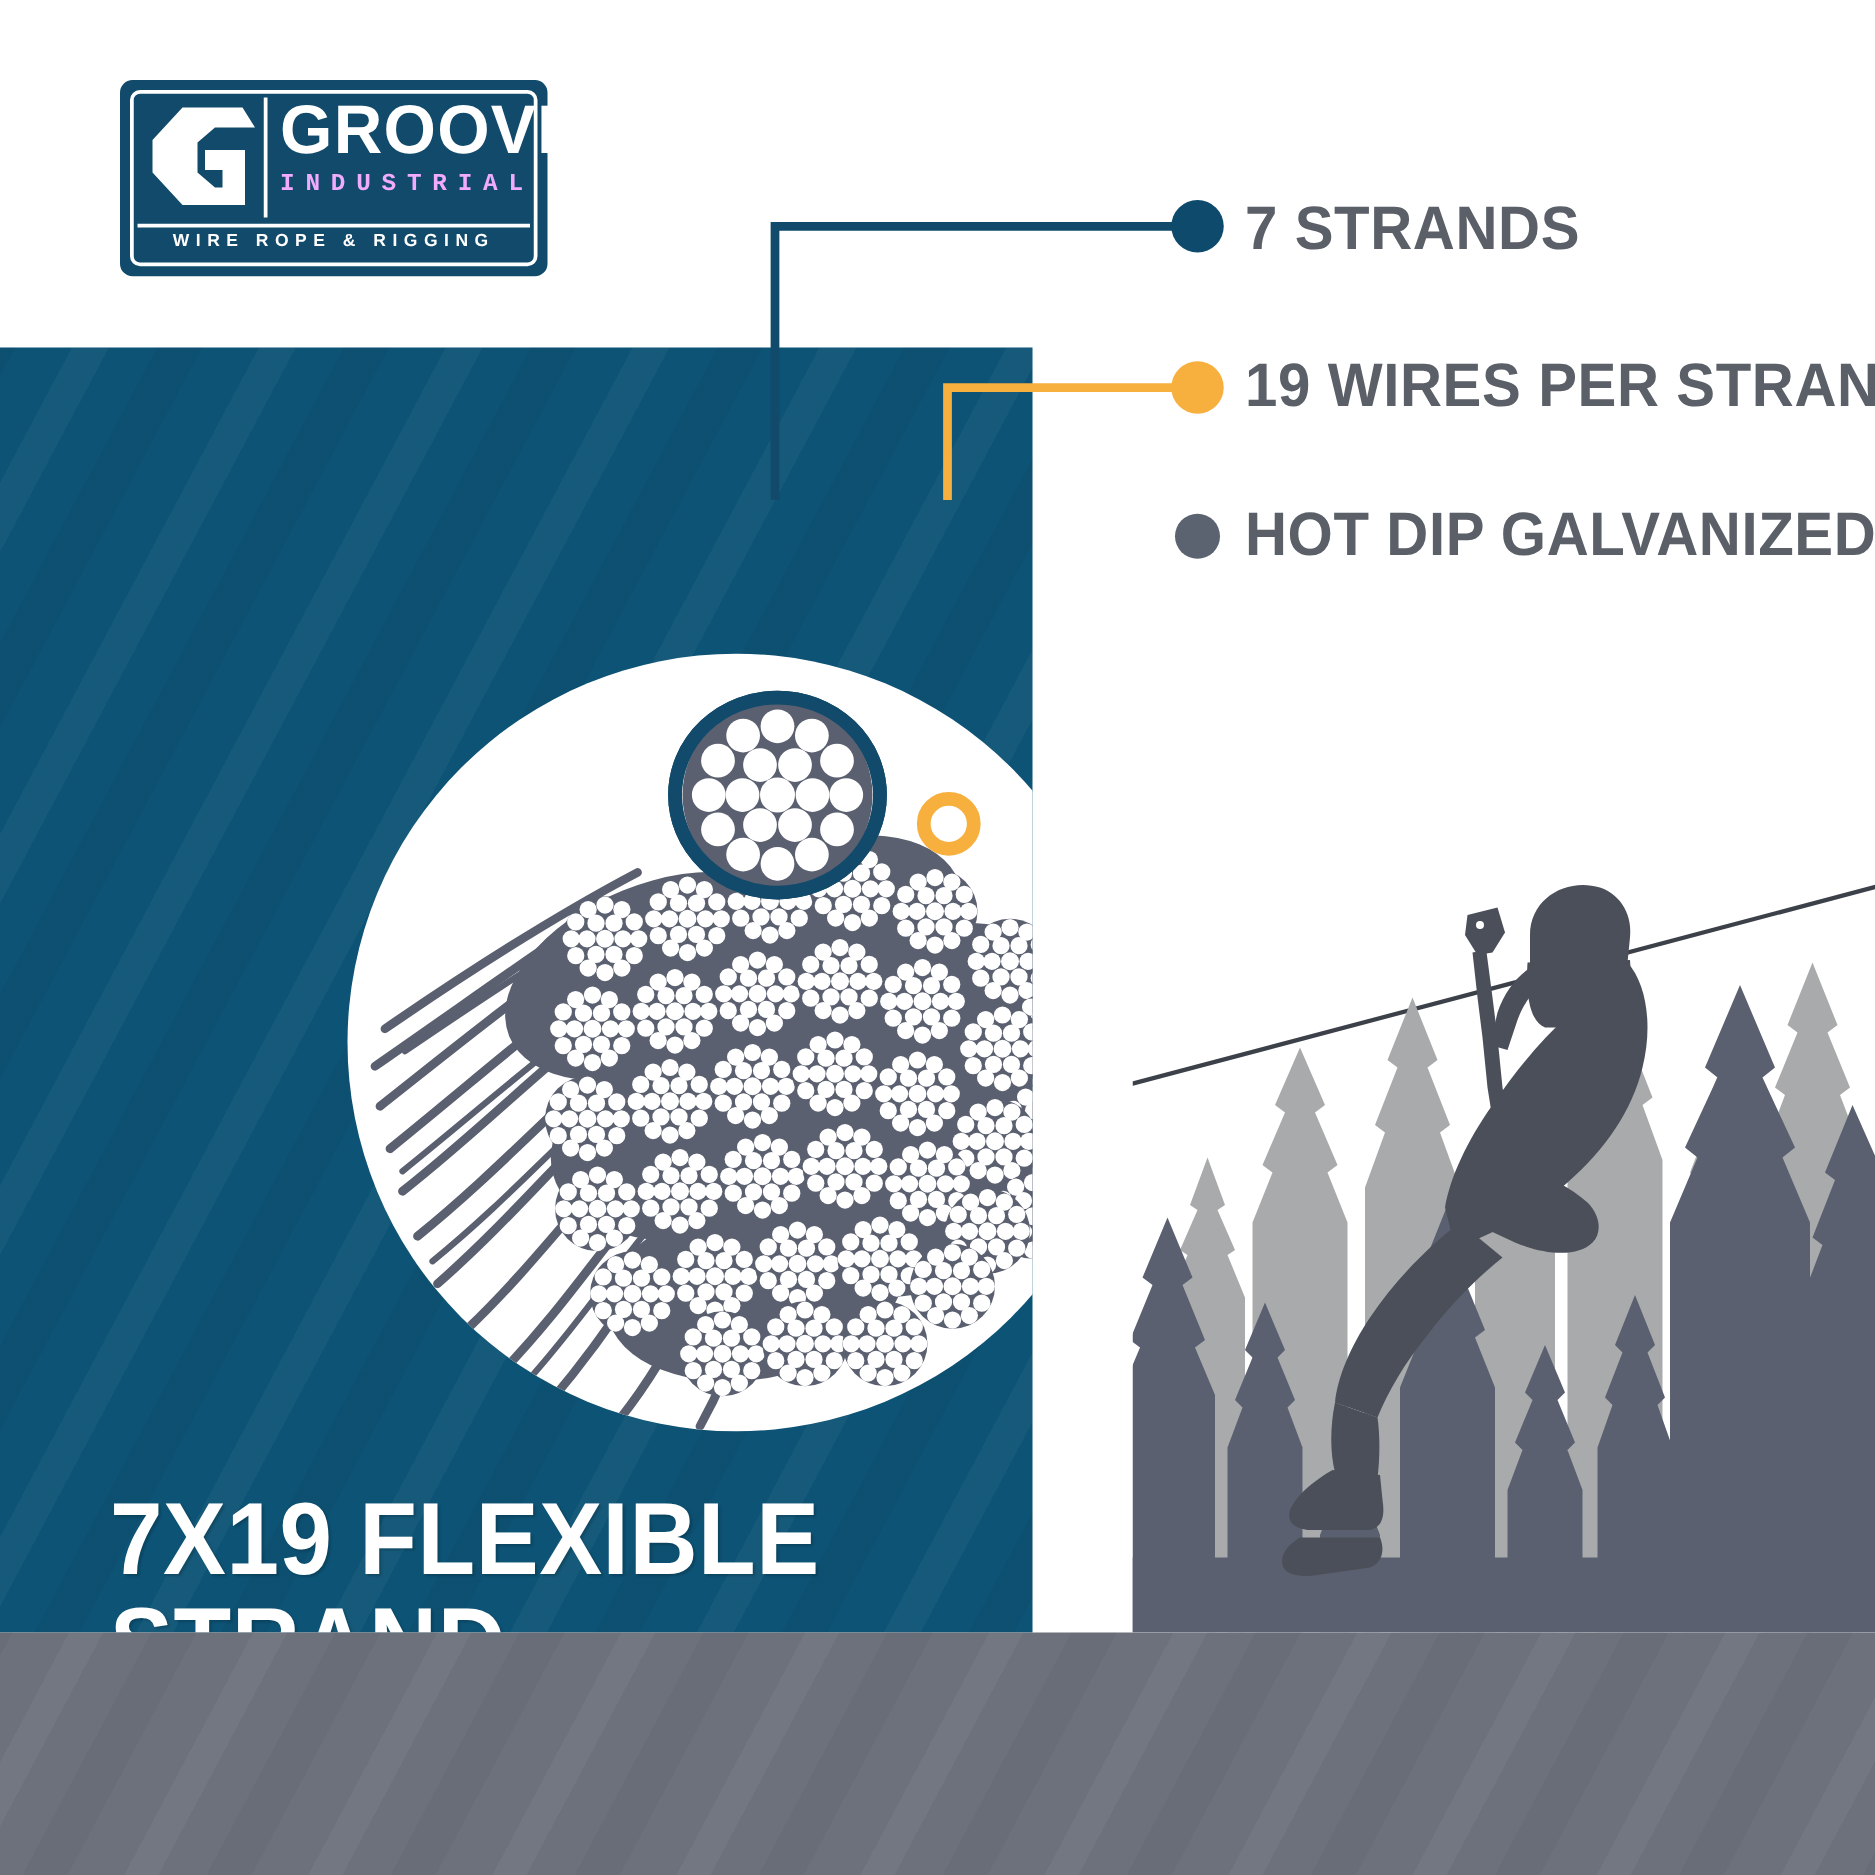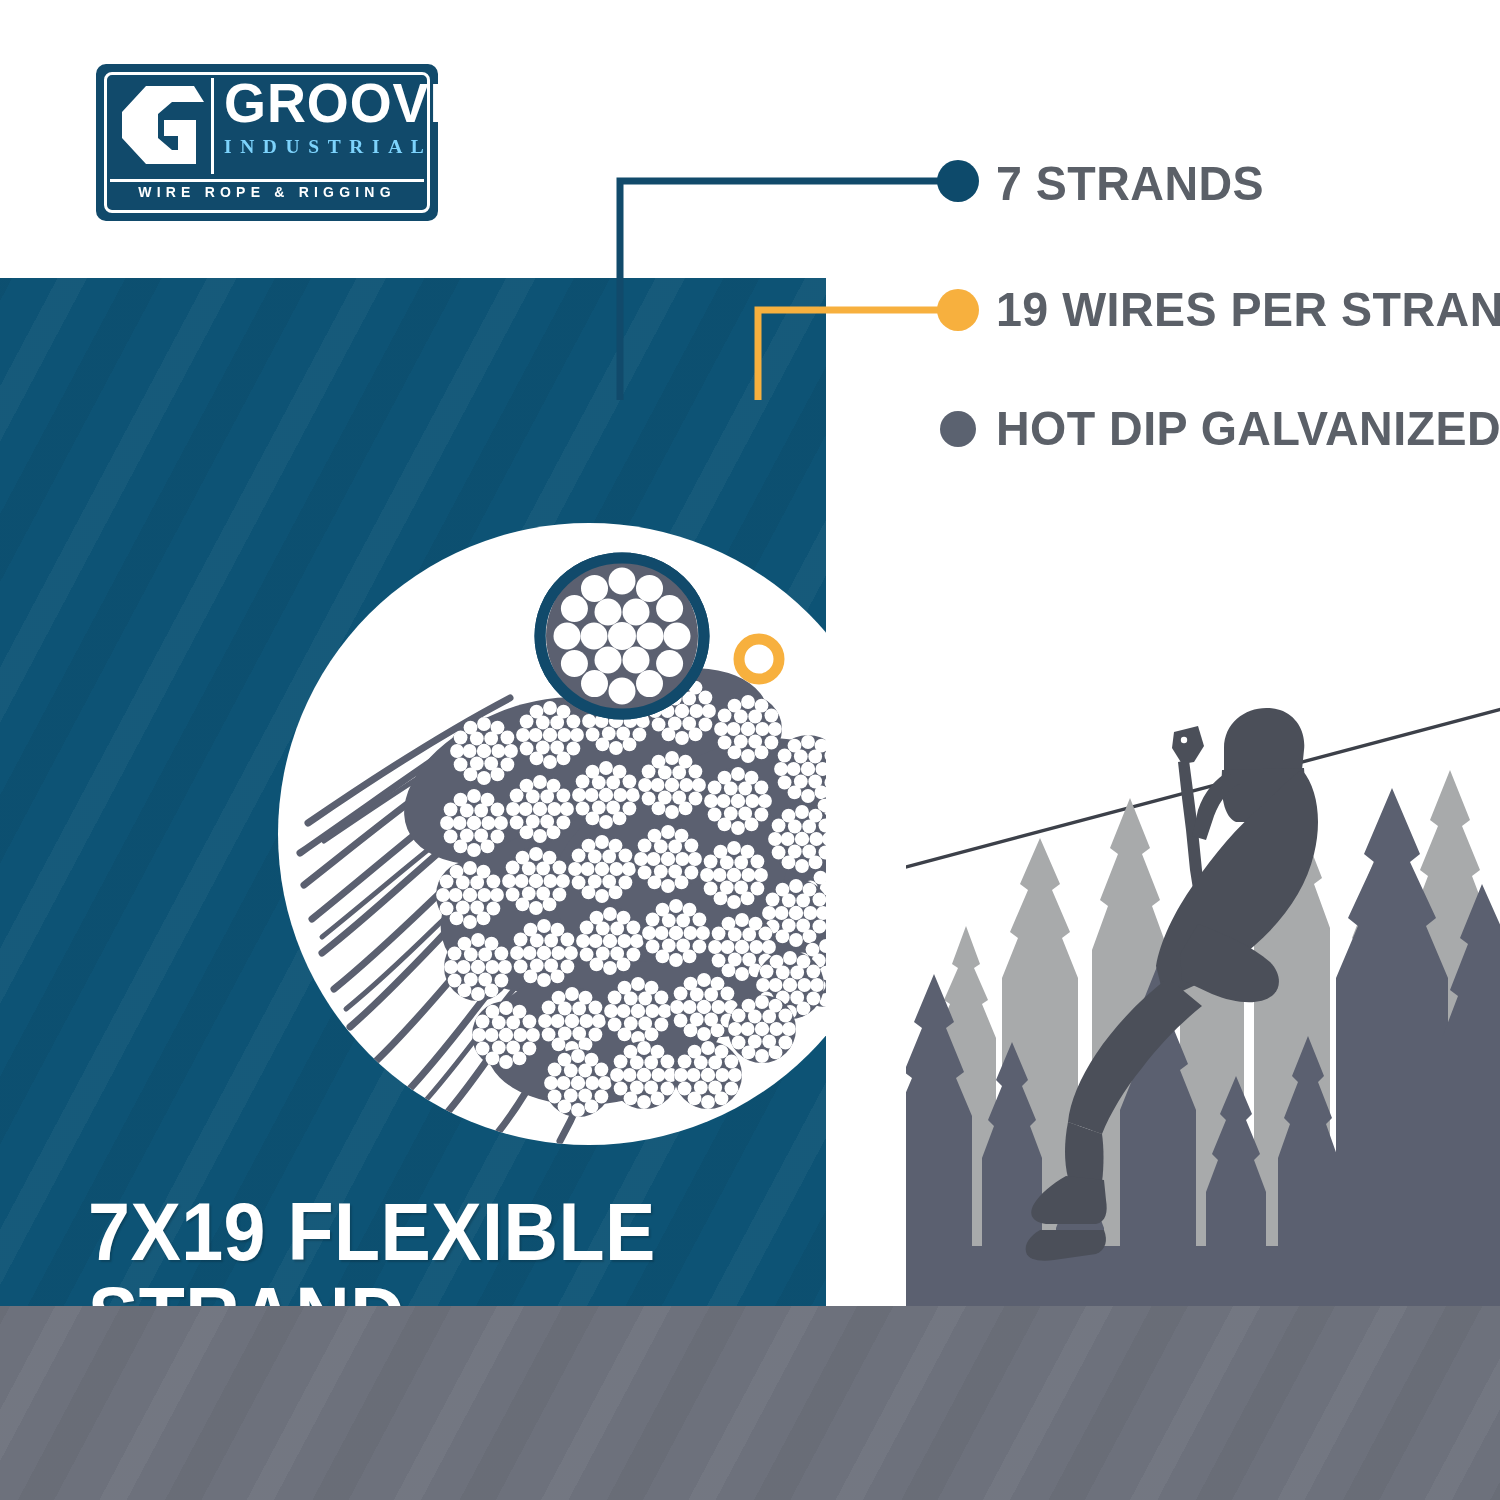--- a/index.html
+++ b/index.html
@@ -10,21 +10,21 @@
   #logo{position:absolute;left:92px;top:60px;width:350px;height:165px;
         background:#114a6b;border:4px solid #ffffff;border-radius:14px;
         box-sizing:border-box;padding:8px;}
   #logo-inner{position:absolute;inset:8px;border:3px solid #ffffff;border-radius:8px;box-sizing:border-box;}
   #logo-mark-box{position:absolute;left:14px;top:14px;width:104px;height:96px;border-right:3px solid #ffffff;box-sizing:border-box;}
   #logo-mark{position:absolute;left:6px;top:6px;width:90px;height:84px;}
   #logo-word{position:absolute;left:128px;top:10px;width:198px;height:100px;}
   #logo-groove{font-family:"Liberation Sans Narrow","Liberation Sans",sans-serif;
       font-weight:bold;color:#ffffff;font-size:55px;line-height:58px;letter-spacing:1px;
       transform:scaleX(0.98);transform-origin:left center;white-space:nowrap;}
-  #logo-industrial{font-family:Liberation Serif, serif;font-weight:bold;color:#7dd3fc;
+  #logo-industrial{font-family:Liberation Mono, monospace;font-weight:bold;color:#f0abfc;
       font-size:19.5px;letter-spacing:8.6px;margin-top:4px;white-space:nowrap;}
   #logo-rule{position:absolute;left:14px;top:115px;right:14px;height:3px;background:#ffffff;}
   #logo-tag{position:absolute;left:0;right:0;top:120px;text-align:center;
       font-family:"Liberation Sans",sans-serif;font-weight:bold;color:#ffffff;
       font-size:14px;letter-spacing:5.2px;white-space:nowrap;}
 
   
   #blue-panel{position:absolute;left:0;top:278px;width:826px;height:1028px;background:#0d5375;overflow:hidden;}
   #blue-panel .stripes{position:absolute;inset:-60px;
       background:repeating-linear-gradient(118deg,

